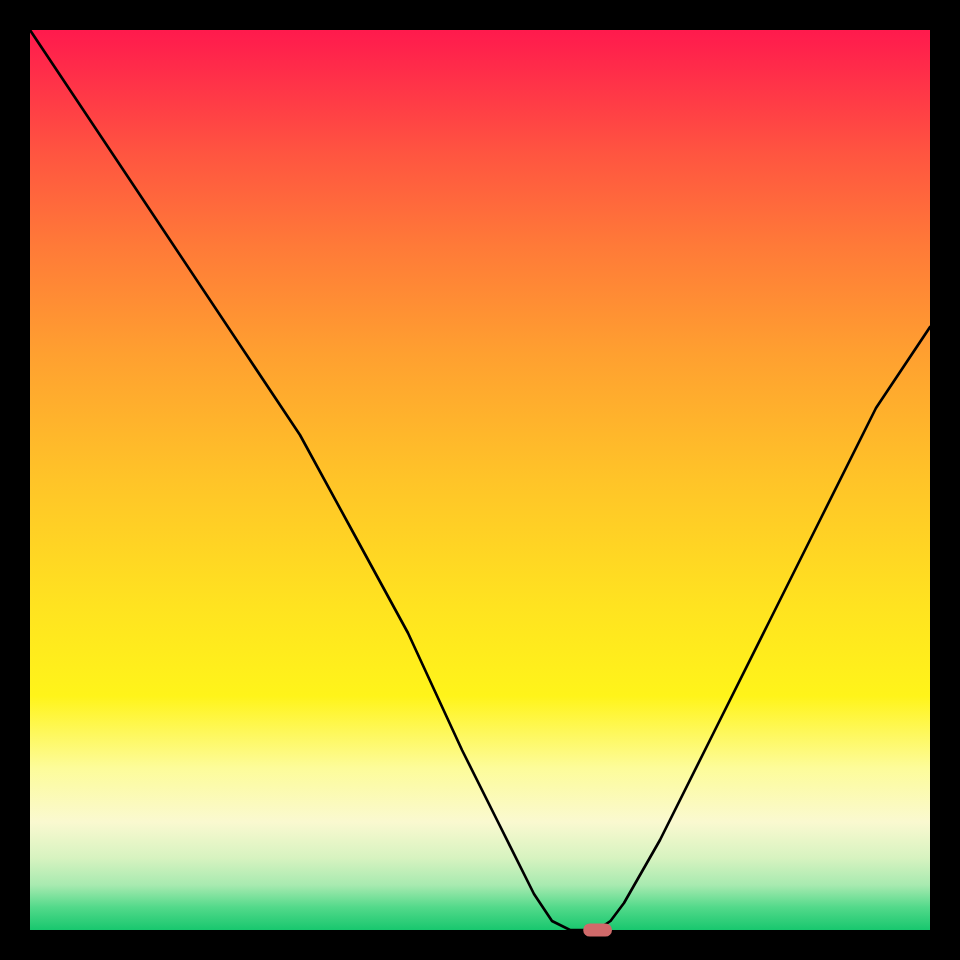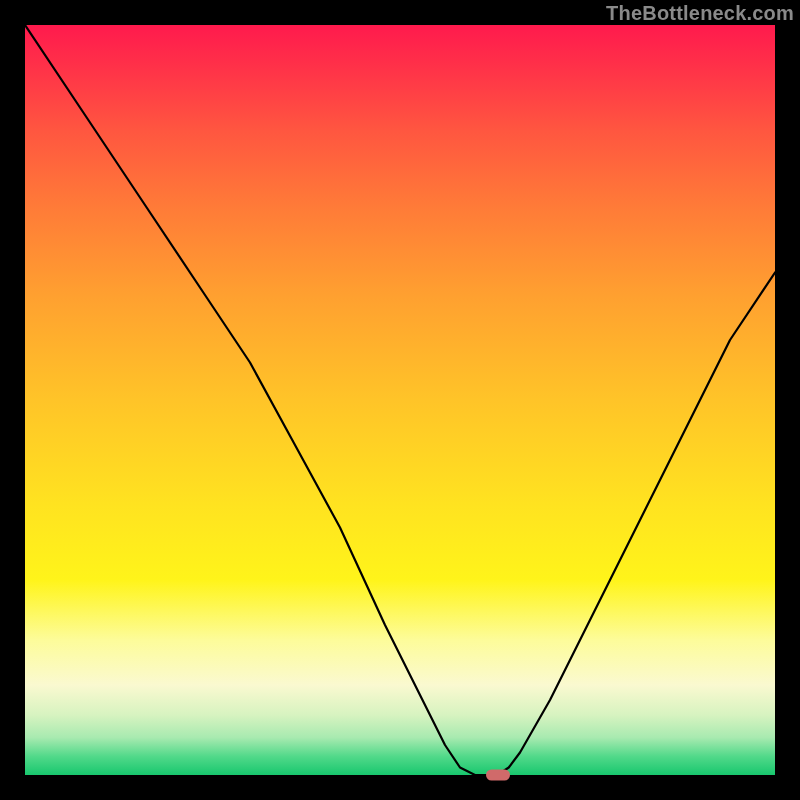--- a/index.html
+++ b/index.html
@@ -65,20 +65,19 @@
     font-size: 20px;
     font-weight: 600;
     color: #8a8a8a;
     letter-spacing: 0.2px;
   }
 </style>
 </head>
 <body>
 
 <div class="frame">
-  <div class="watermark">TheBottleneck.com</div>
   <div class="plot">
     <svg class="curve" viewBox="0 0 750 750" preserveAspectRatio="none">
       <path id="curve-path" fill="none" stroke="#000" stroke-width="2.2" stroke-linecap="round" stroke-linejoin="round" d="M0.00 0.00 L60.00 90.00 L120.00 180.00 L180.00 270.00 L225.00 337.50 L270.00 420.00 L315.00 502.50 L360.00 600.00 L390.00 660.00 L420.00 720.00 L435.00 742.50 L450.00 750.00 L461.25 750.00 L472.50 750.00 L483.75 742.50 L495.00 727.50 L525.00 675.00 L570.00 585.00 L615.00 495.00 L660.00 405.00 L705.00 315.00 L750.00 247.50"></path>
     </svg>
     <div id="marker" class="marker" style="left: 472.5px; top: 750px; background: rgb(208, 106, 106);"></div>
   </div>
 </div>
 
 </body></html>

